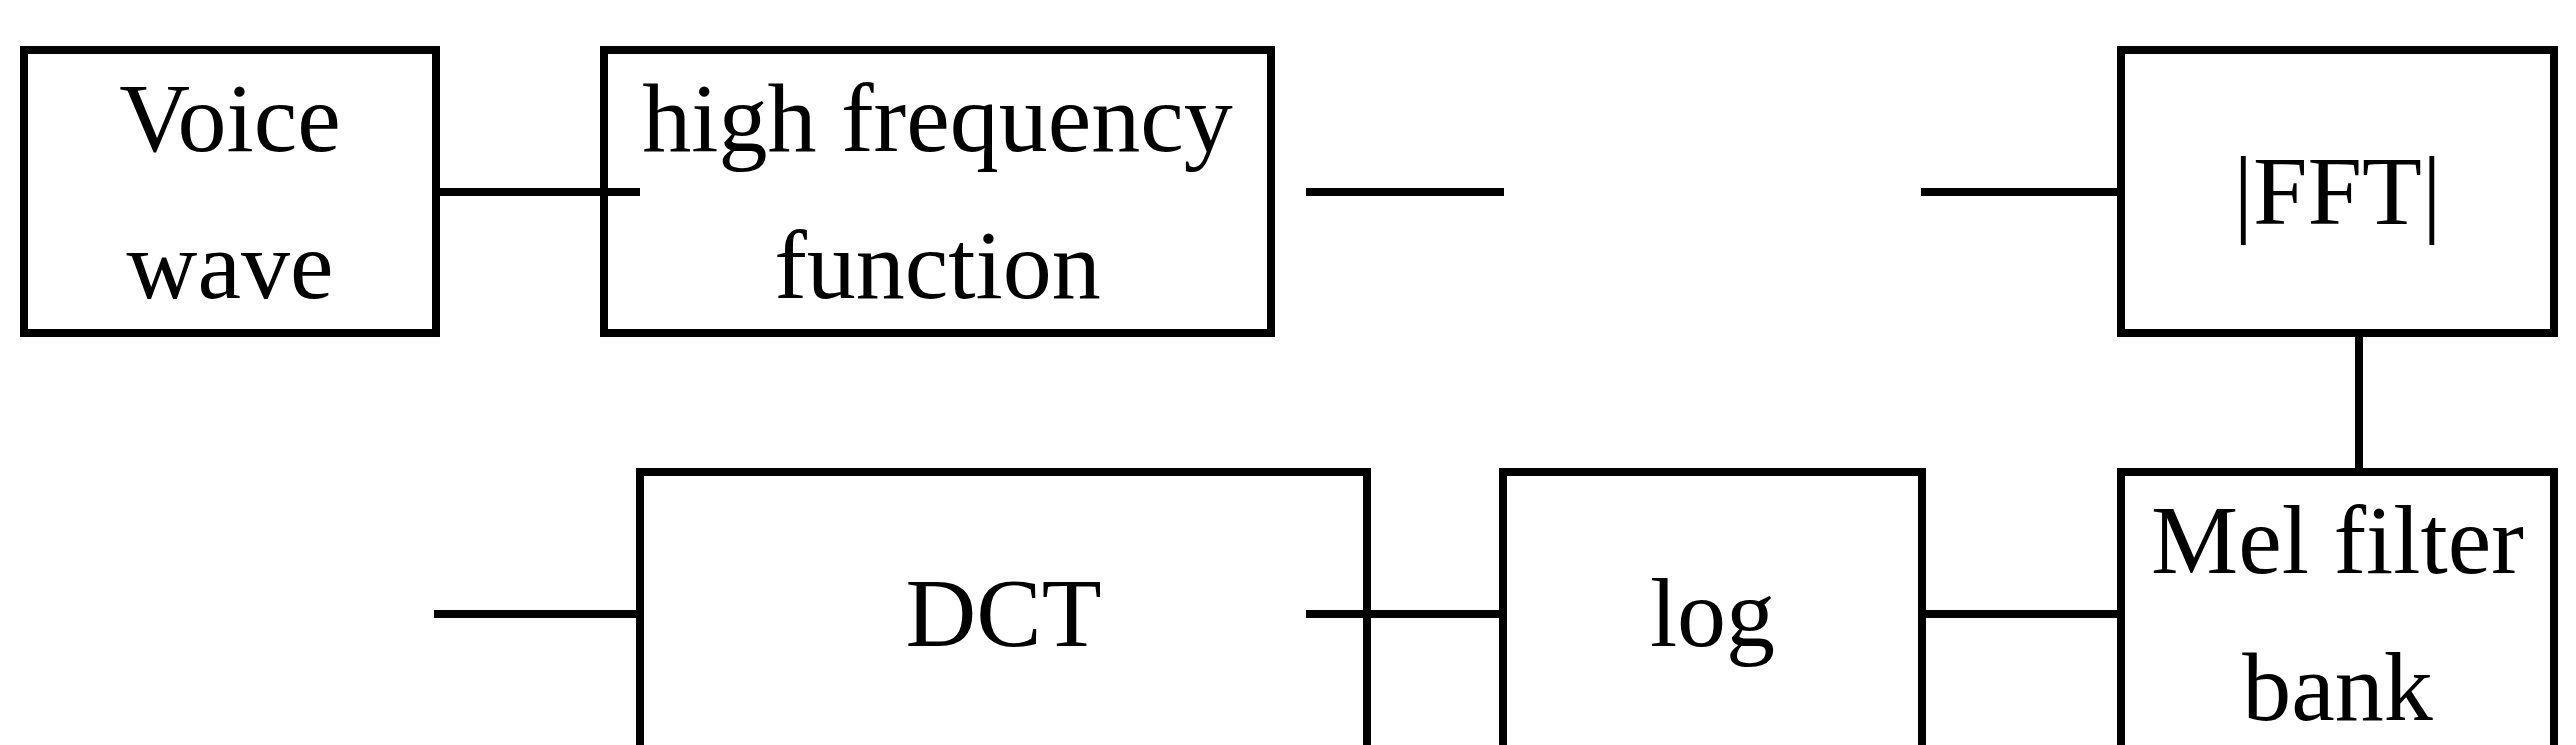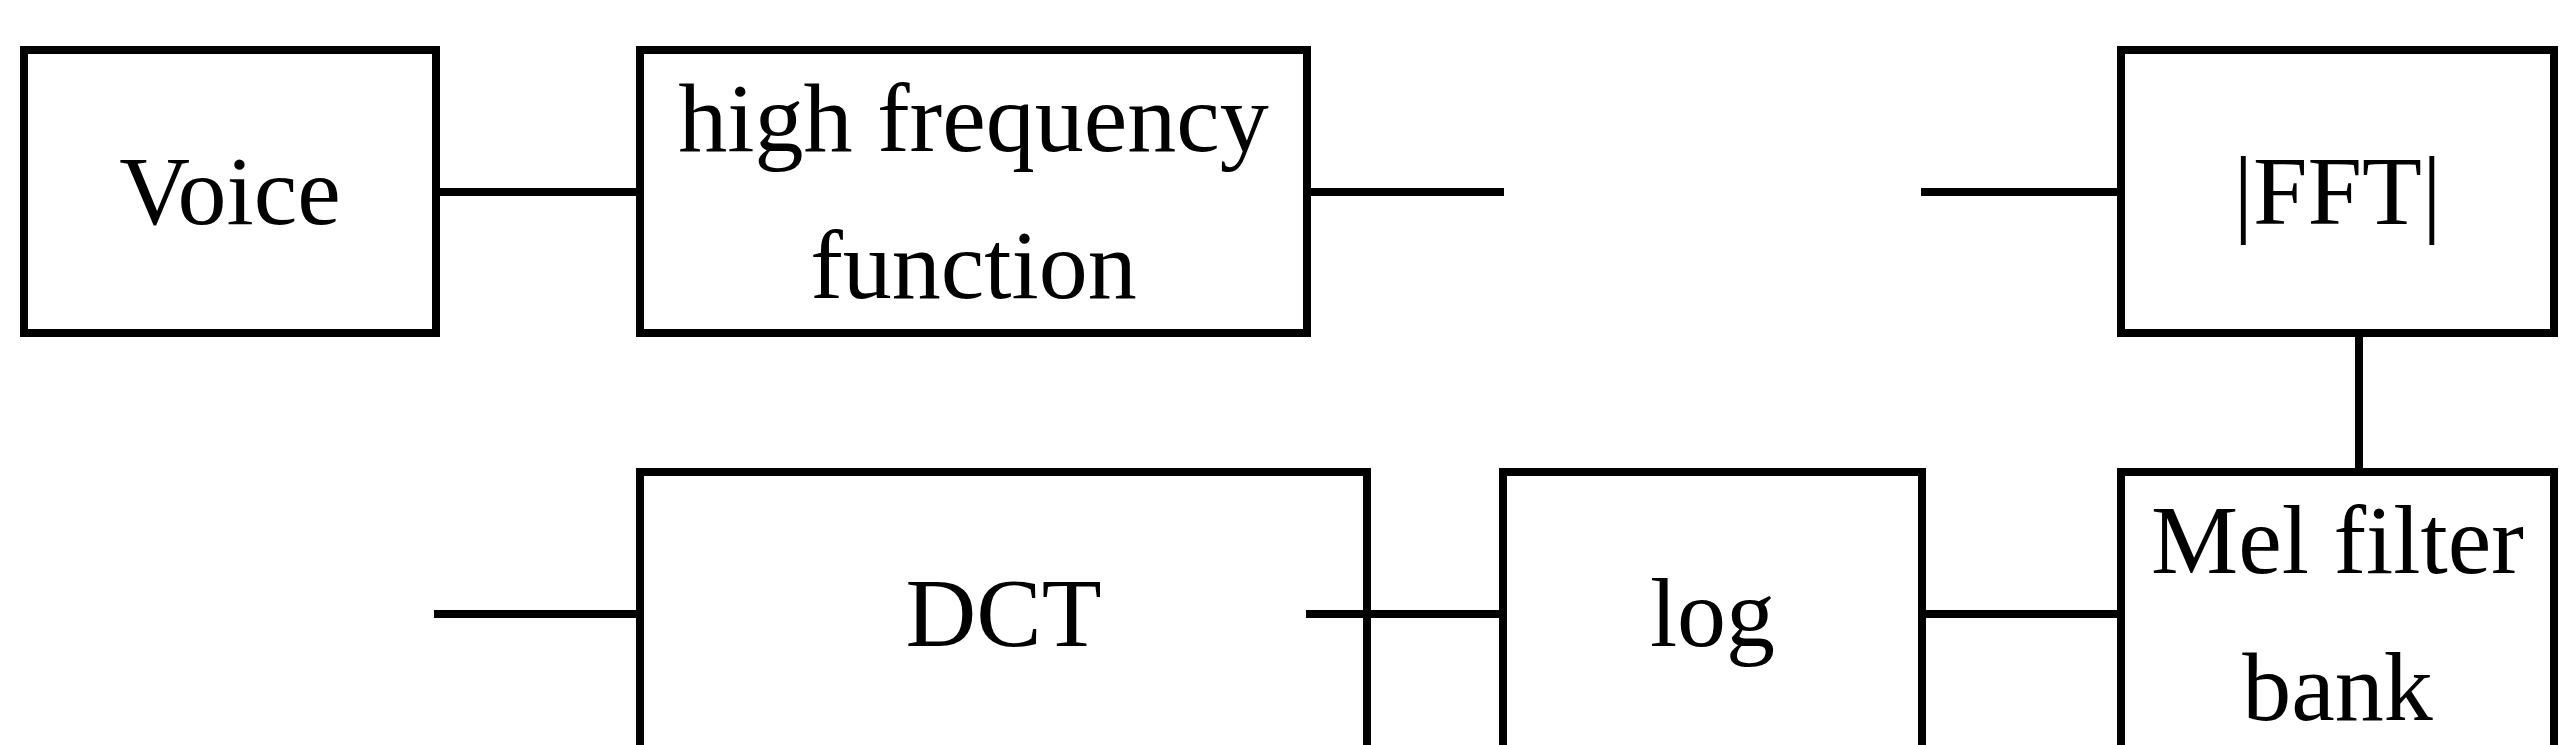--- a/index.html
+++ b/index.html
@@ -28,21 +28,21 @@
     justify-content: center;
     text-align: center;
     font-size: 98px;
     line-height: 1.5;
     white-space: nowrap;
   }
   .nline { display: block; }
 
   
   .node-voice-wave              { left: 20px;   top: 20px;  width: 420px; height: 291px; }
-  .node-high-frequency-emphasis { left: 636px;  top: 20px;  width: 675px; height: 291px; }
+  .node-high-frequency-emphasis { left: 600px;  top: 20px;  width: 675px; height: 291px; }
   .node-window-function         { left: 1499px; top: 20px;  width: 427px; height: 291px; }
   .node-fft                     { left: 2117px; top: 20px;  width: 441px; height: 291px; }
   .node-mfcc                    { left: 20px;   top: 442px; width: 420px; height: 291px; }
   .node-dct                     { left: 636px;  top: 442px; width: 735px; height: 291px; }
   .node-log                     { left: 1499px; top: 442px; width: 427px; height: 291px; }
   .node-mel-filter-bank         { left: 2117px; top: 442px; width: 441px; height: 291px; justify-content: center; }
 
   .edge {
     position: absolute;
     background: #000000;
@@ -58,20 +58,21 @@
   .edge-log-dct     { left: 1306px; top: 584px; width: 198px; height: 7.6px; }
   .edge-dct-mfcc    { left: 434px;  top: 584px; width: 206px; height: 7.6px; }
 </style>
 </head>
 <body>
 
 <div class="canvas">
 
   <div class="node node-voice-wave">
     <span class="nline">Voice</span>
+    <span class="nline">wave</span>
   </div>
 
   <div class="node node-high-frequency-emphasis">
     <span class="nline">high frequency</span>
     <span class="nline">function</span>
   </div>
 
 
   <div class="node node-fft">
     <span class="nline">|FFT|</span>

